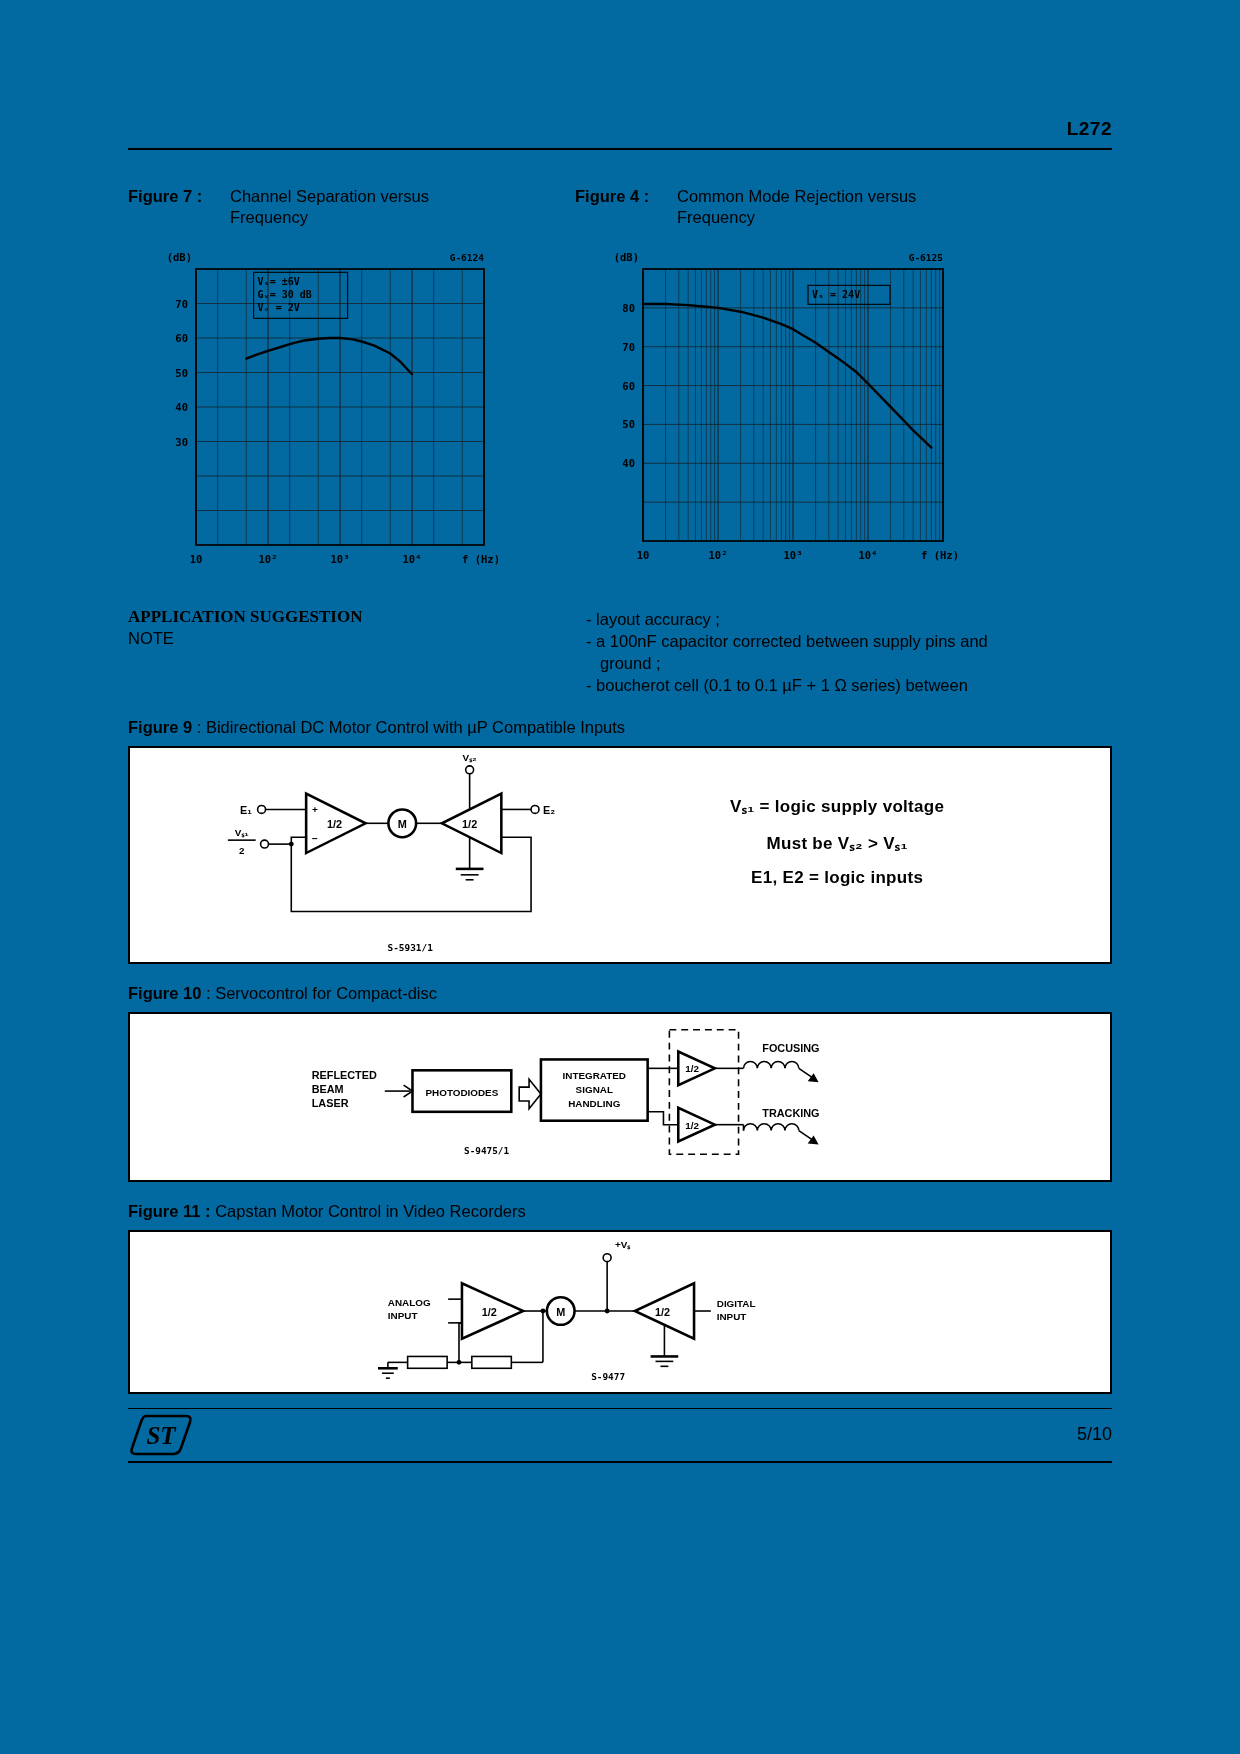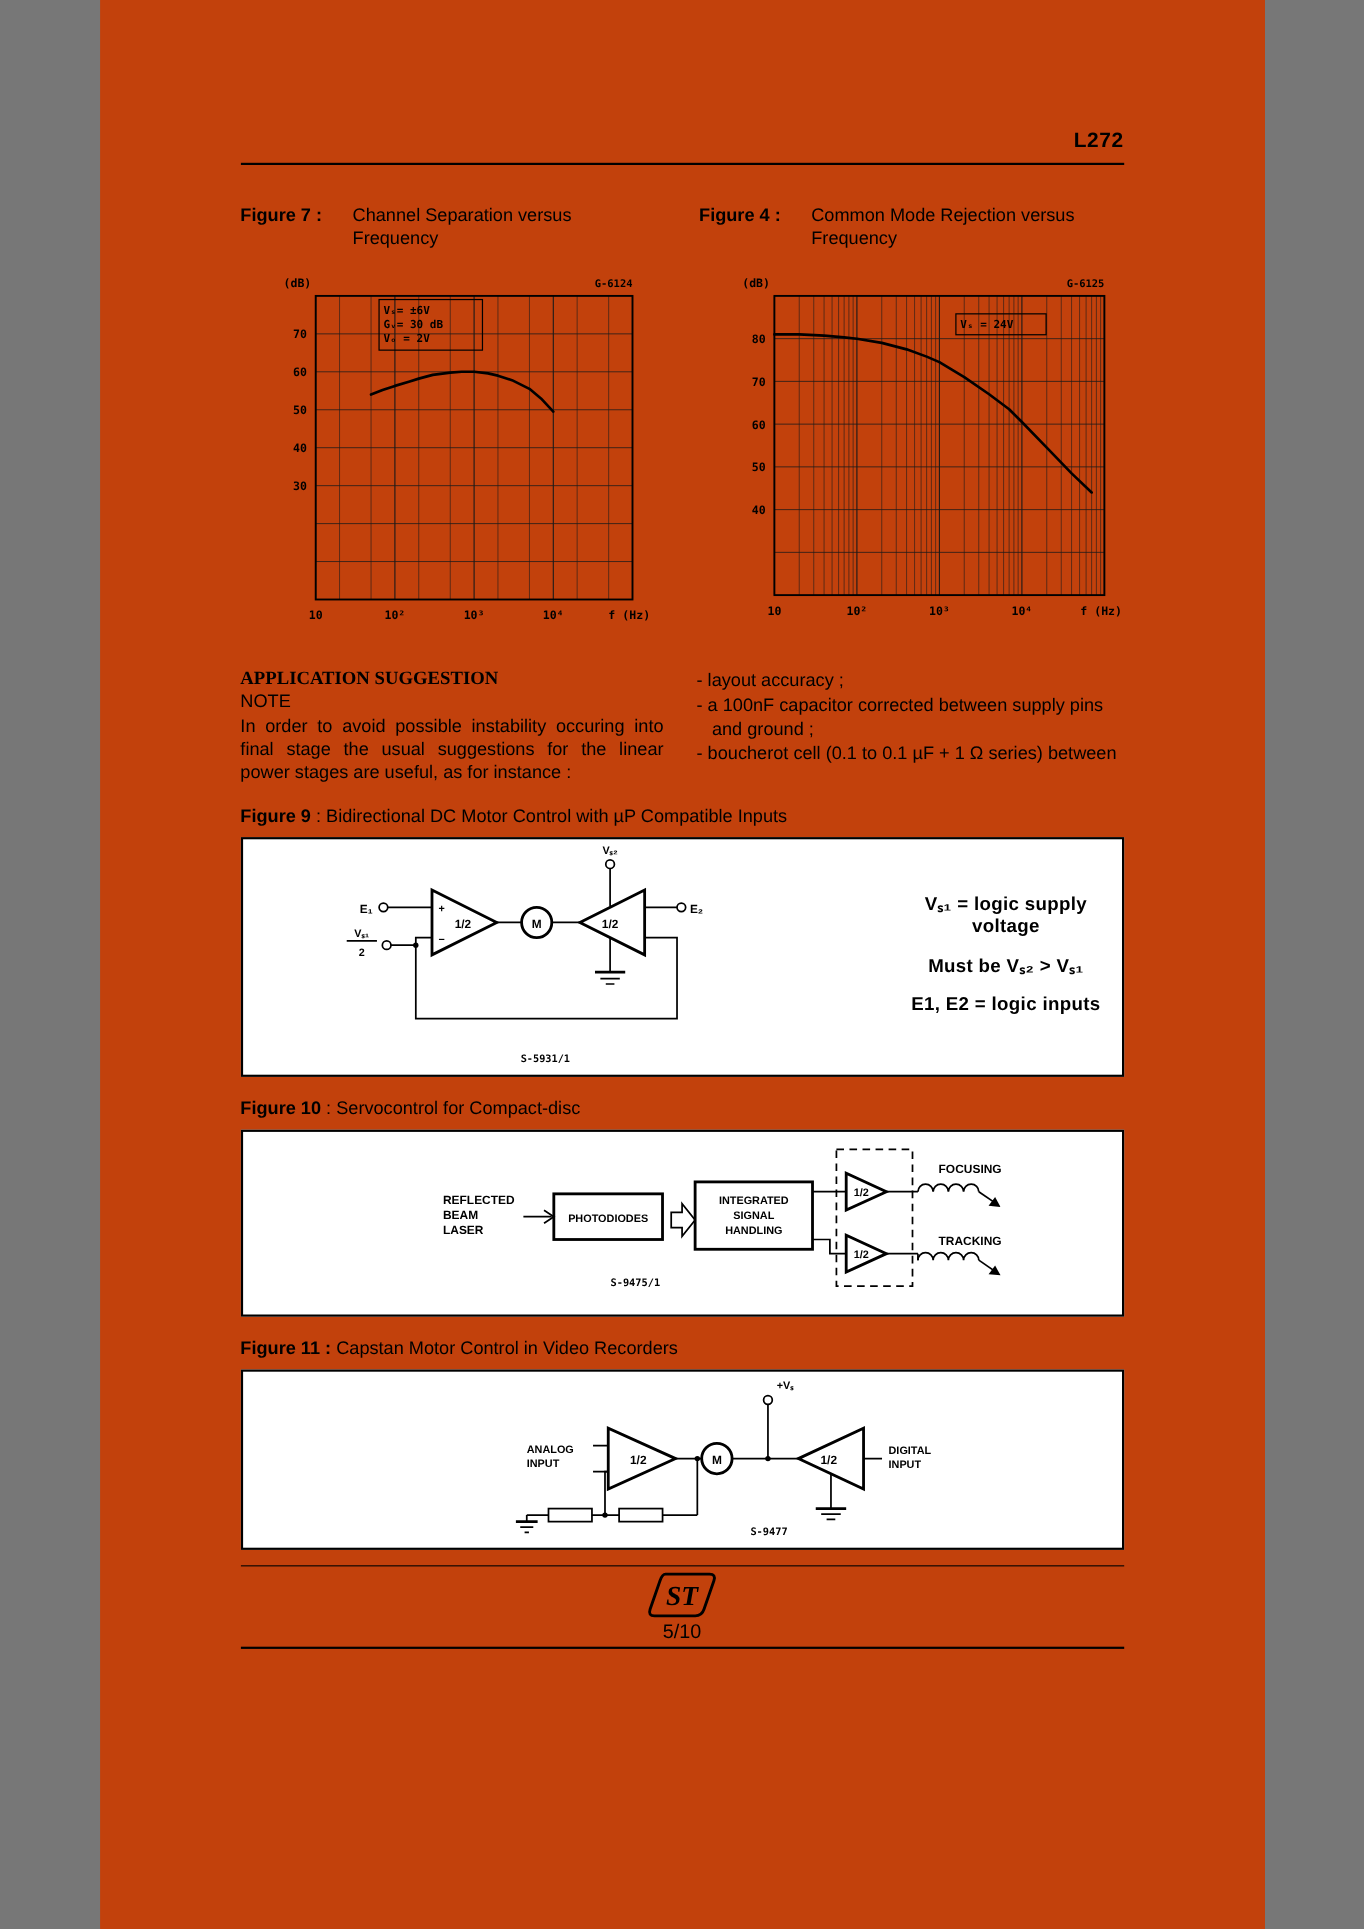--- a/index.html
+++ b/index.html
@@ -1,19 +1,19 @@
 <!DOCTYPE html>
 <html><head>
 <meta charset="utf-8">
 <style>
   * { box-sizing: border-box; margin: 0; padding: 0; }
   html,body { background:#777; }
   .page {
-    width: 1059px; height: 1754px; margin: 0 auto;
-    background: #c2410c; color: #000;
+    width: 1240px; height: 1754px; margin: 0 auto;
+    background: #0369a1; color: #000;
     font-family: "Liberation Sans", sans-serif;
     position: relative; overflow: hidden;
   }
   .content { padding: 0 128px; }
 
   
   .doc-header {
     margin-top: 118px; padding-bottom: 8px;
     border-bottom: 2px solid #000;
     text-align: right; font-weight: bold; font-size: 19px;
@@ -52,21 +52,21 @@
   .fig10-box { height: 170px; }
   .fig11-box { height: 164px; }
   .dlab { font: bold 11px "Liberation Sans", sans-serif; fill: #000; }
   .dsm  { font: bold 10px "Liberation Sans", sans-serif; fill: #000; }
   .dcode{ font: bold 9.5px "DejaVu Sans Mono", monospace; fill: #000; }
   .wire { stroke:#000; stroke-width:1.6; fill:none; }
   .thick{ stroke:#000; stroke-width:2.6; fill:none; }
 
   
   .footer { margin-top: 14px; border-top: 1.5px solid #000; border-bottom: 2.5px solid #000; }
-  .footer-row { display: flex; align-items: center; justify-content: space-between; padding: 3px 0; flex-direction: column; }
+  .footer-row { display: flex; align-items: center; justify-content: space-between; padding: 3px 0; }
   .page-num { font-size: 18px; }
 </style>
 </head>
 <body>
 
 <div class="page">
   <div class="content">
 
     <div class="doc-header">
       <span>L272</span>
@@ -191,21 +191,20 @@
             <text x="215" y="53.32" class="ann">Vₛ = 24V</text>
             <polyline points="46.0,59.0 68.6,59.0 91.2,60.1 109.4,61.7 121.0,62.9 143.6,66.7 166.2,72.6 184.4,79.2 196.0,84.2 218.6,97.8 241.2,113.4 259.4,127.0 271.0,138.6 293.6,161.9 316.2,185.3 334.4,202.7" fill="none" stroke="#000" stroke-width="2.4" stroke-linecap="round" stroke-linejoin="round"></polyline>
           </svg>
       </div>
     </div>
 
     <div class="app-row">
       <div class="app-left">
         <div class="app-heading">APPLICATION  SUGGESTION</div>
         <div class="app-note">NOTE</div>
-        <p class="app-body">In order to avoid possible instability occuring into final stage the usual suggestions for the linear power stages are useful, as for instance :</p>
       </div>
       <div class="app-right">
         <div class="bullet">- layout accuracy ;</div>
         <div class="bullet">- a 100nF capacitor corrected between supply pins and ground ;</div>
         <div class="bullet">- boucherot cell (0.1 to 0.1 µF + 1 Ω series) between</div>
       </div>
     </div>
 
     <div class="fig-caption2">
       <span class="b">Figure 9</span><span> : </span><span>Bidirectional DC Motor Control with µP Compatible Inputs</span>

